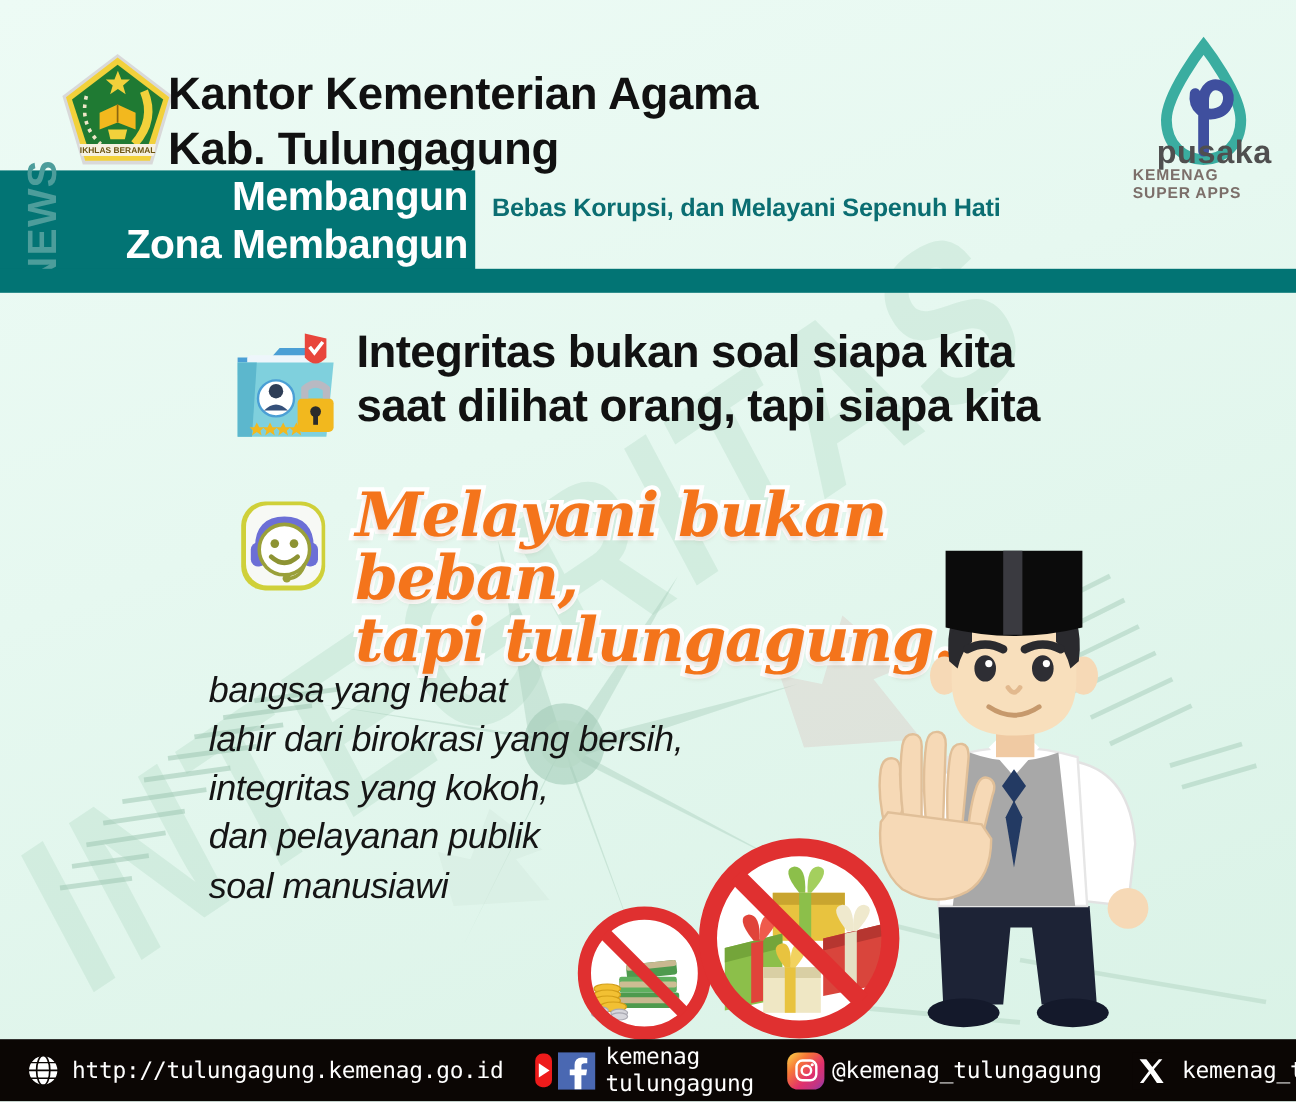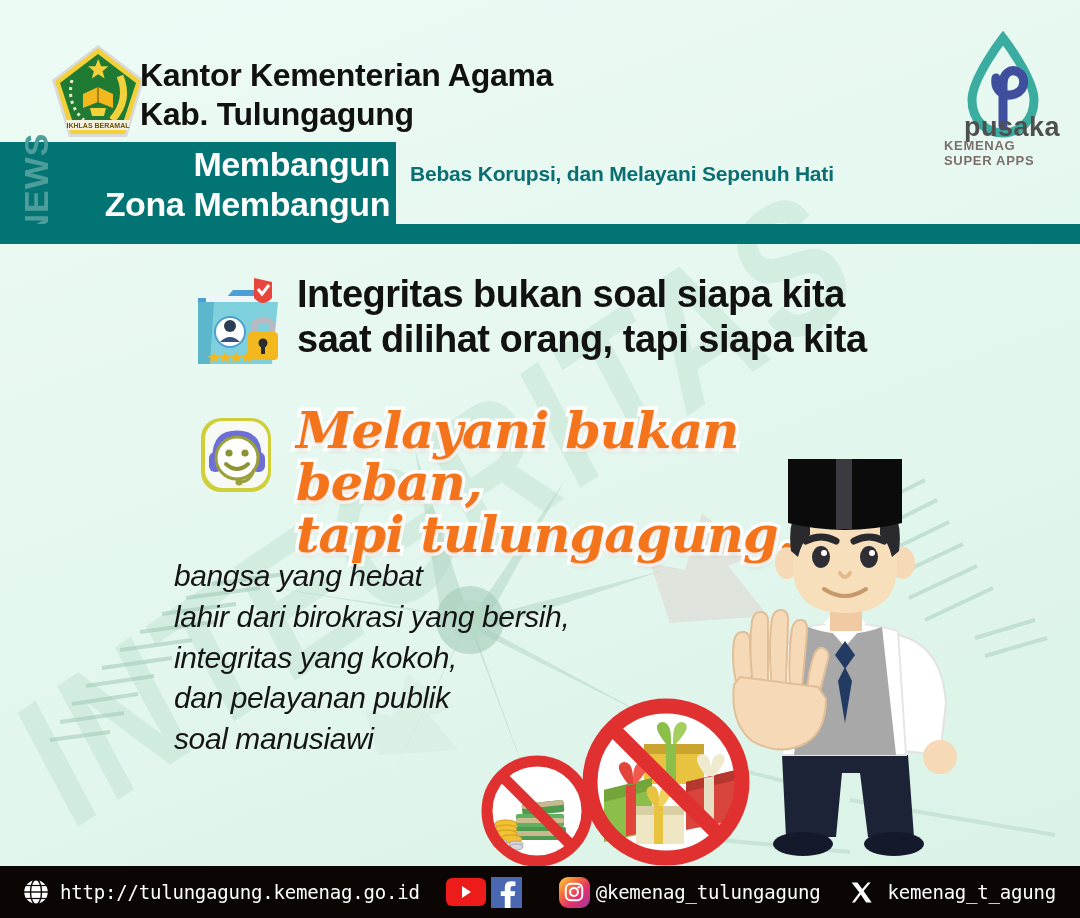--- a/index.html
+++ b/index.html
@@ -31,21 +31,21 @@
   .bg-arrow {
     position:absolute; fill:#d3c9c4; opacity:.55;
   }
   .bg-dash-group { position:absolute; opacity:.5; }
 
   
   .header { position:absolute; left:0; top:0; width:1080px; height:140px; }
   .kemenag-logo { position:absolute; left:50px; top:42px; width:96px; height:100px; }
   .header-title {
     position:absolute; left:140px; top:56px;
-    font-size:32px; font-weight:700; color:#111; line-height:1.22;
+    font-size:38px; font-weight:700; color:#111; line-height:1.22;
     letter-spacing:-.3px;
   }
   .pusaka-logo { position:absolute; left:948px; top:28px; width:110px; height:122px; }
   .pusaka-word {
     position:absolute; left:948px; top:112px; width:112px;
     text-align:right; font-size:27px; font-weight:700; color:#4f4f4f;
     letter-spacing:.5px;
   }
   .pusaka-sub {
     position:absolute; left:944px; top:138px; width:120px;
@@ -443,20 +443,21 @@
           <polygon points="3,1 12,7 3,13" fill="#ffffff"></polygon>
         </svg>
     </div>
 
     <div class="f-item">
       <div class="fb-icon">
         <svg viewBox="0 0 31 31" width="31" height="31">
           <path d="M19.5 31 L19.5 19 L23.5 19 L24.2 14.2 L19.5 14.2 L19.5 11.4 Q19.5 9 22.2 9 L24.4 9 L24.4 4.6 Q22.6 4.2 20.2 4.2 Q13.8 4.2 13.8 10.6 L13.8 14.2 L9.8 14.2 L9.8 19 L13.8 19 L13.8 31 Z" fill="#ffffff"></path>
         </svg>
       </div>
+      <span class="f-text">kemenag tulungagung</span>
     </div>
 
     <div class="f-item">
       <div class="ig-icon">
         <svg viewBox="0 0 24 24" width="22" height="22">
           <rect x="3" y="3" width="18" height="18" rx="5.5" fill="none" stroke="#ffffff" stroke-width="2.2"></rect>
           <circle cx="12" cy="12" r="4.3" fill="none" stroke="#ffffff" stroke-width="2.2"></circle>
           <circle cx="17.3" cy="6.8" r="1.4" fill="#ffffff"></circle>
         </svg>
       </div>

